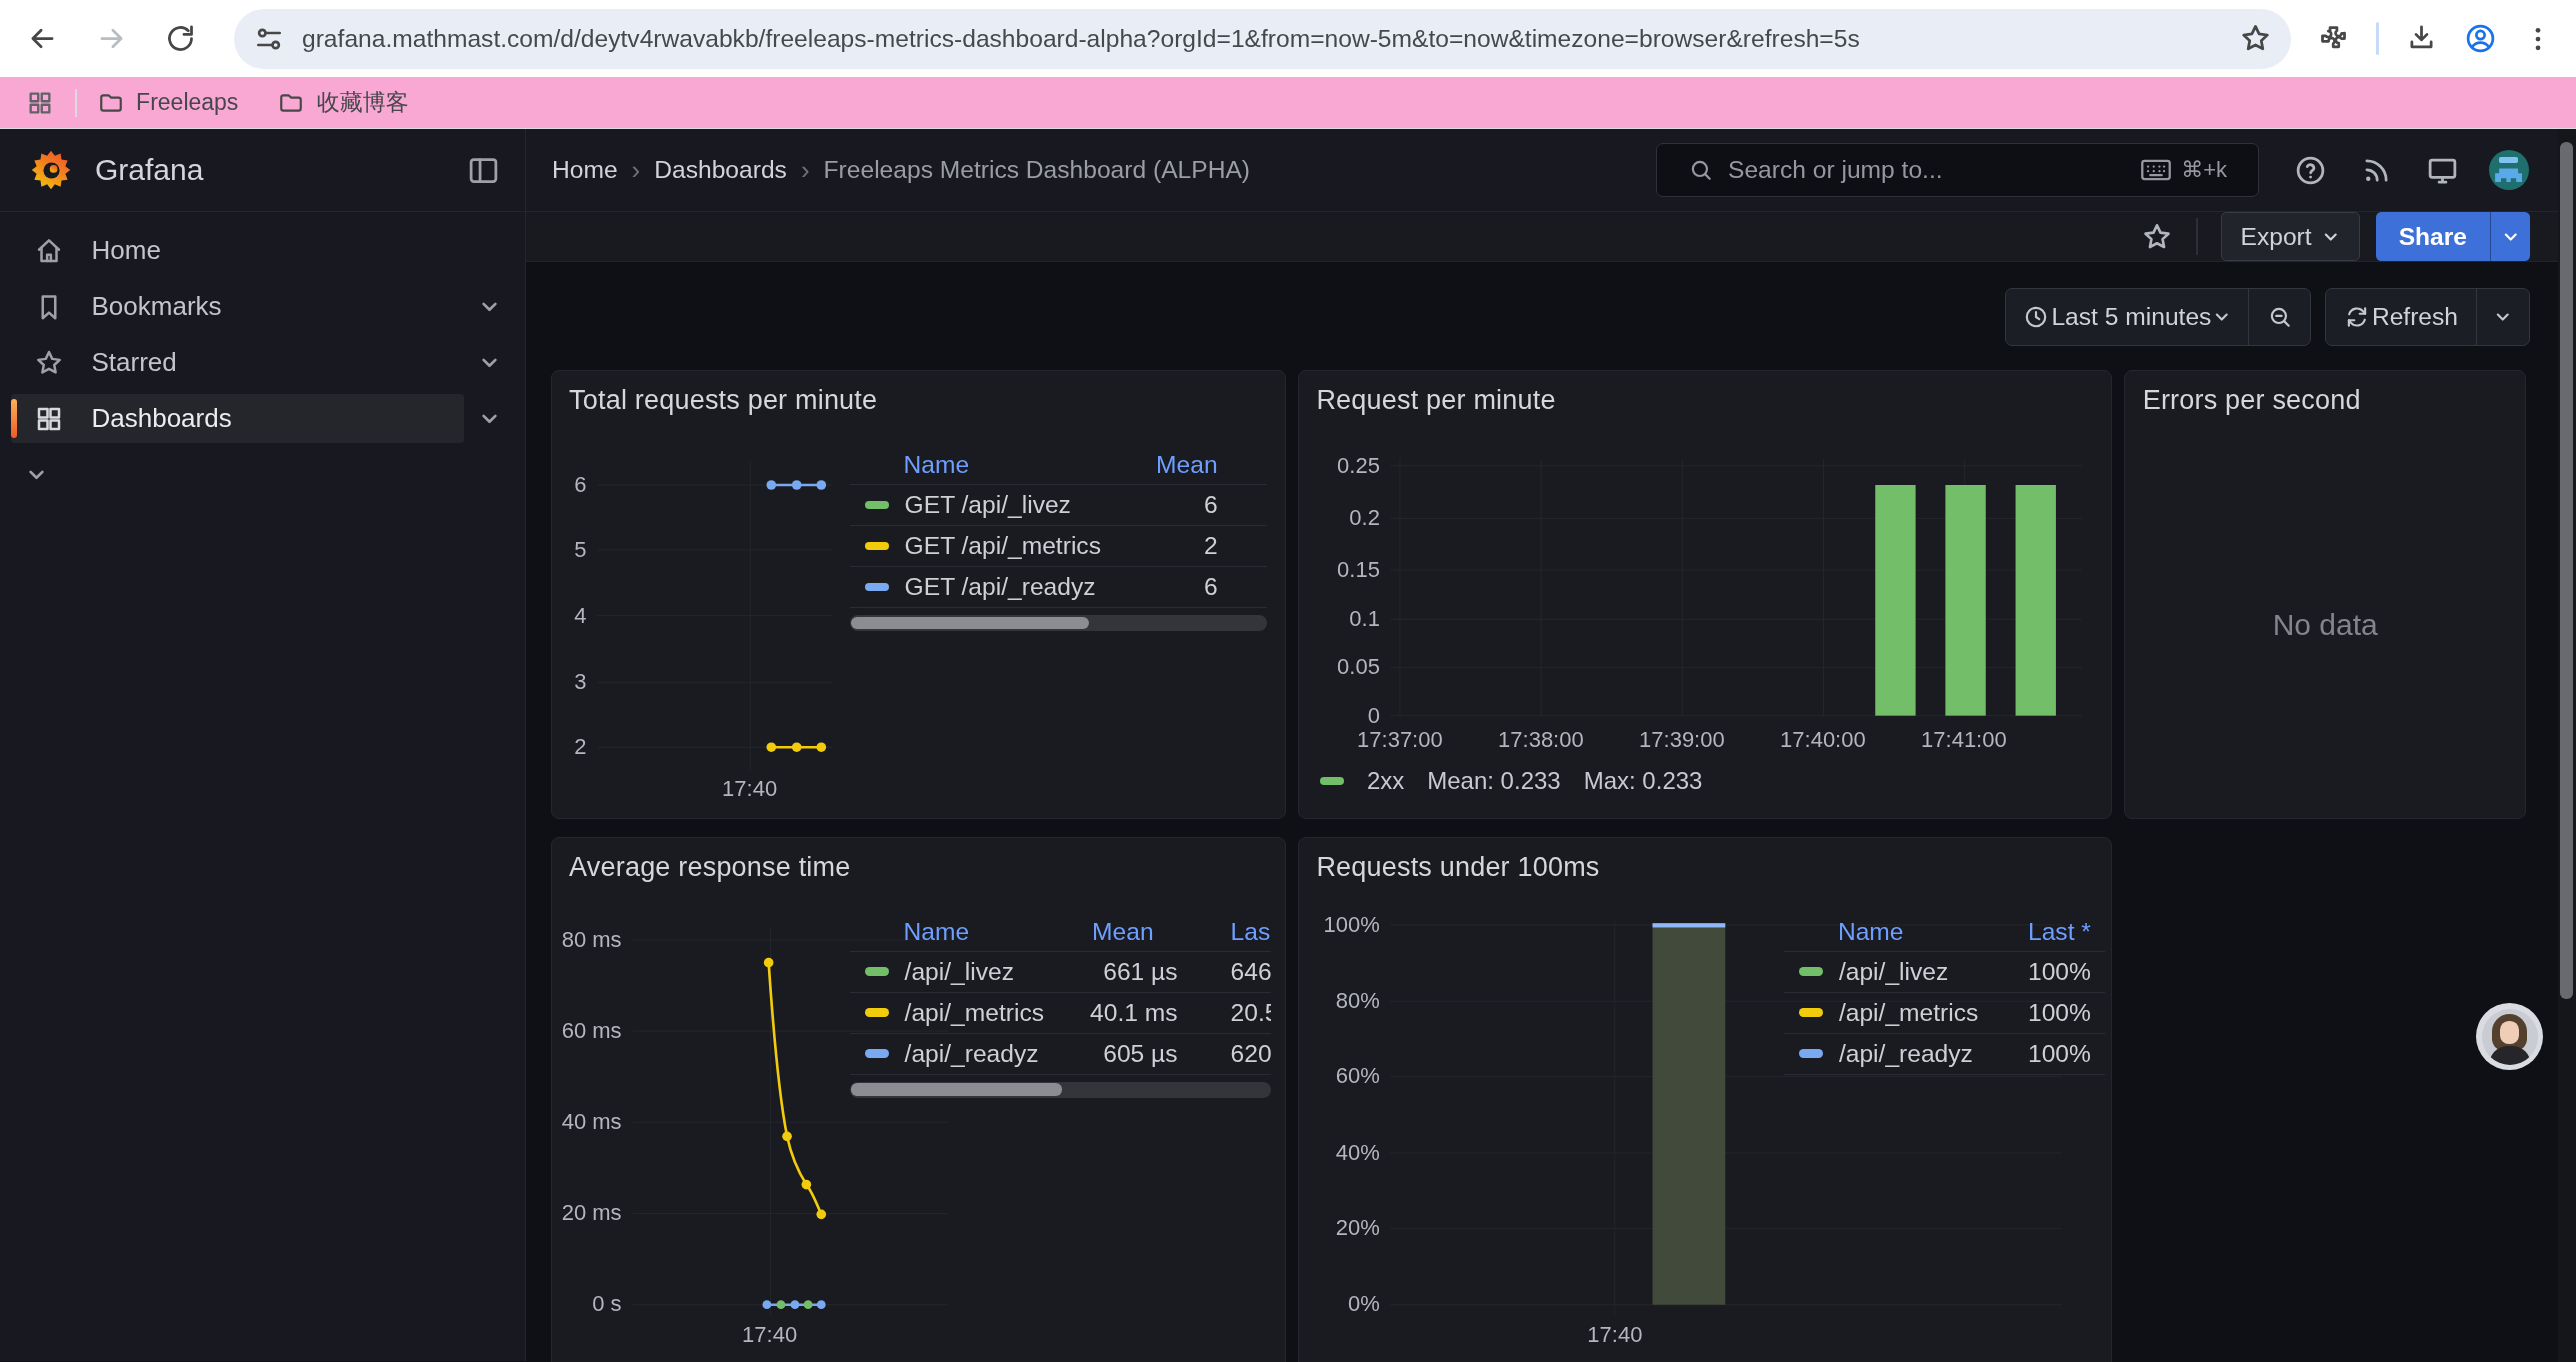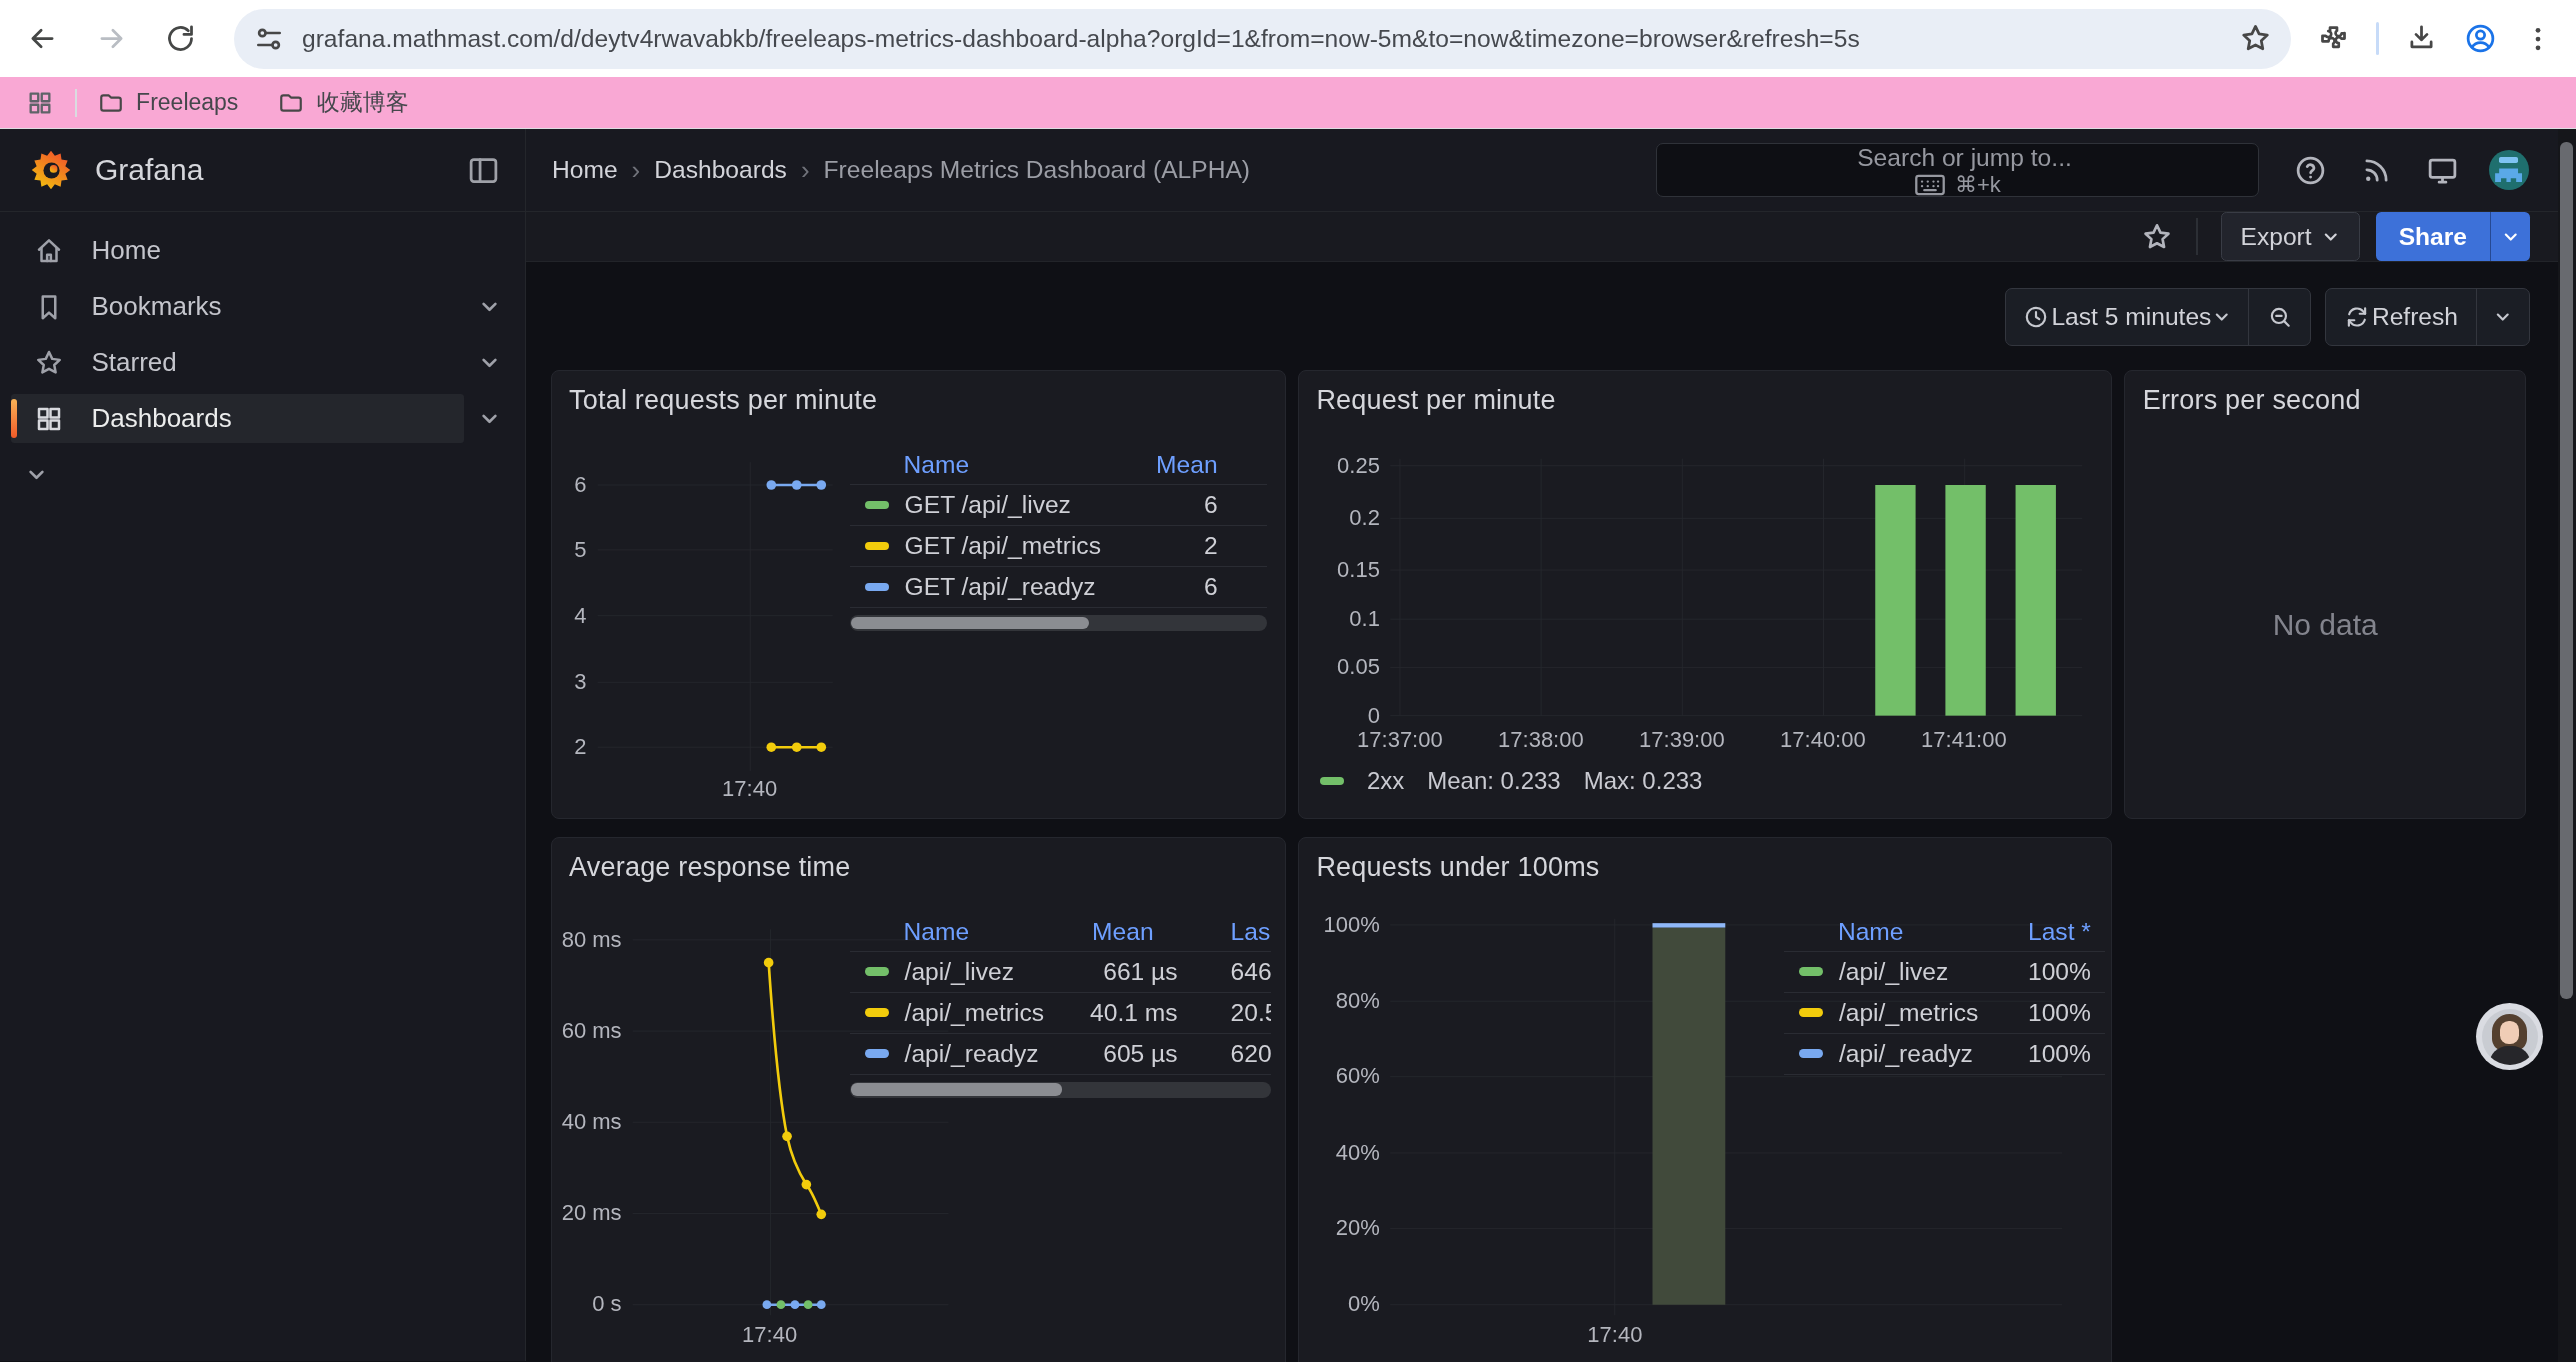--- a/index.html
+++ b/index.html
@@ -33,21 +33,21 @@
   .app-header { height:83px; display:flex; background:#181920; border-bottom:0.9px solid #24262b; }
   .brand { width:526px; display:flex; align-items:center; padding:0 24.6px 0 30px; border-right:0.9px solid #24262b; }
   .brand-title { font-size:30px; color:#d5d6db; margin-left:23px; flex:1; }
   .collapse-ic { color:#9fa1a8; width:33px; height:33px; }
   .nav-right { flex:1; display:flex; align-items:center; padding:0 47px 0 26px; }
   .crumb { font-size:24.6px; color:#d3d4da; white-space:nowrap; }
   .crumb.dim { color:#9b9da5; }
   .crumb-sep { color:#70727a; margin:0 14px; font-size:26px; }
   .spacer { flex:1; }
   .searchbox { width:603px; height:54px; background:#0e0f14; border:0.9px solid #2f3239; border-radius:7px;
-    display:flex; align-items:center; padding:0 31px; margin-right:35px;flex-direction:column; }
+    display:flex; align-items:center; padding:0 31px; margin-right:35px; }
   .searchbox .mag { width:26px; height:26px; color:#9698a0; }
   .search-ph { font-size:24.6px; color:#9698a0; margin-left:14px; flex:1; }
   .kbd-hint { display:flex; align-items:center; gap:8.8px; color:#9698a0; }
   .kbd-hint svg { width:32px; height:26px; }
   .kbd-hint span { font-size:22px; }
   .hd-ic { width:33px; height:33px; color:#b3b5bd; margin-left:33px; }
   .avatar-teal { width:40px; height:40px; border-radius:50%; background:#1f6f6e; margin-left:30px;
     position:relative; overflow:hidden; }
   .avatar-teal .px1 { position:absolute; left:9.6px; top:7px; width:19px; height:6.1px; background:#7ec3f2; border-radius:1.8px; }
   .avatar-teal .px2 { position:absolute; left:6.1px; top:18.4px; width:27px; height:14px; background:#5aa9e8;

